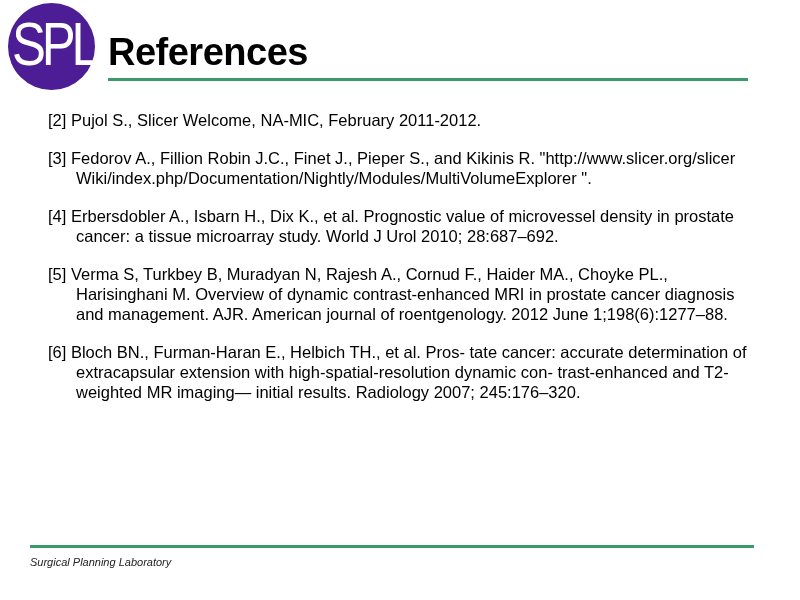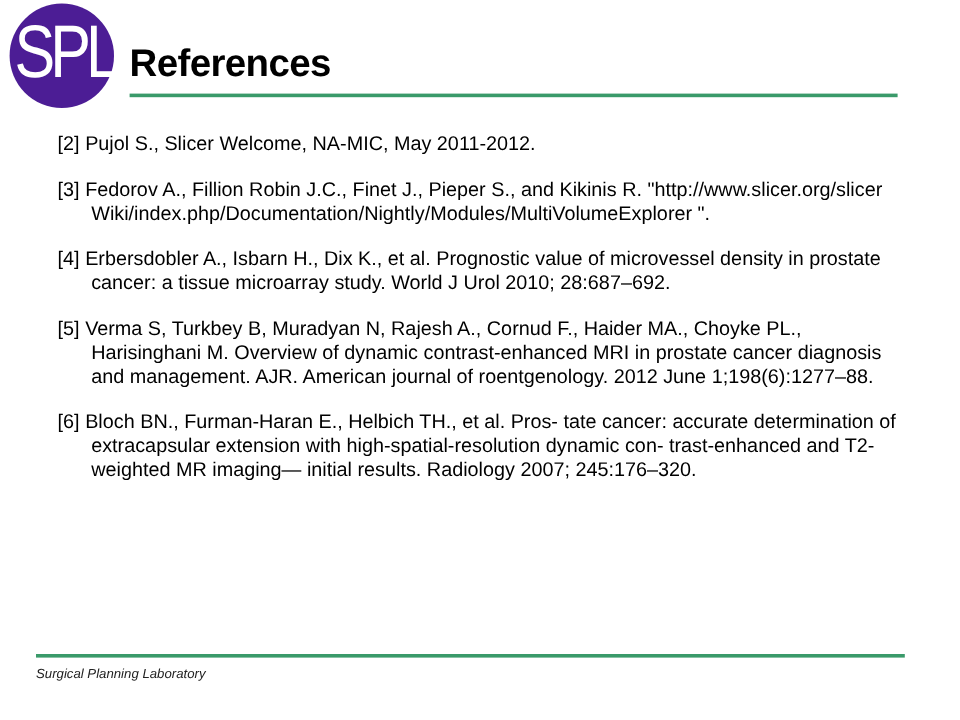--- a/index.html
+++ b/index.html
@@ -21,21 +21,21 @@
       font-size: 62px; line-height: 62px;
       color: #ffffff;
       letter-spacing: -5px;
       transform: scaleX(0.82);
       transform-origin: left top;
       font-weight: normal;
     }
     .title {
       position: absolute; left: 108px; top: 32px;
       font-family: "Liberation Sans", sans-serif;
-      font-weight: bold; font-size: 32px; line-height: 40px;
+      font-weight: bold; font-size: 38px; line-height: 40px;
       color: #000;
       letter-spacing: -0.5px;
     }
     .top-rule {
       position: absolute; left: 108px; top: 78px;
       width: 640px; height: 3px;
       background: #3a9a6a;
     }
     .refs {
       position: absolute; left: 48px; top: 110px; width: 700px;
@@ -61,21 +61,21 @@
 <div class="logo">
   <span class="logo-text">SPL</span>
 </div>
 
 <div class="title">References</div>
 <div class="top-rule"></div>
 
 <div class="refs">
   <div class="ref">
     <span>[2]</span>
-    <span>Pujol S., Slicer Welcome, NA-MIC, May 2011-2012.</span>
+    <span>Pujol S., Slicer Welcome, NA-MIC, February 2011-2012.</span>
   </div>
   <div class="ref" style="word-break: break-all;">
     <span>[3]</span>
     <span style="word-break: break-all;">Fedorov A., Fillion Robin J.C., Finet J., Pieper S., and Kikinis R. "http://www.slicer.org/slicerWiki/index.php/Documentation/Nightly/Modules/MultiVolumeExplorer ".</span>
   </div>
   <div class="ref">
     <span>[4]</span>
     <span>Erbersdobler A.,  Isbarn H.,  Dix K.,  et al. Prognostic value of microvessel density in prostate cancer: a tissue microarray study. World J Urol 2010; 28:687–692.</span>
   </div>
   <div class="ref">

